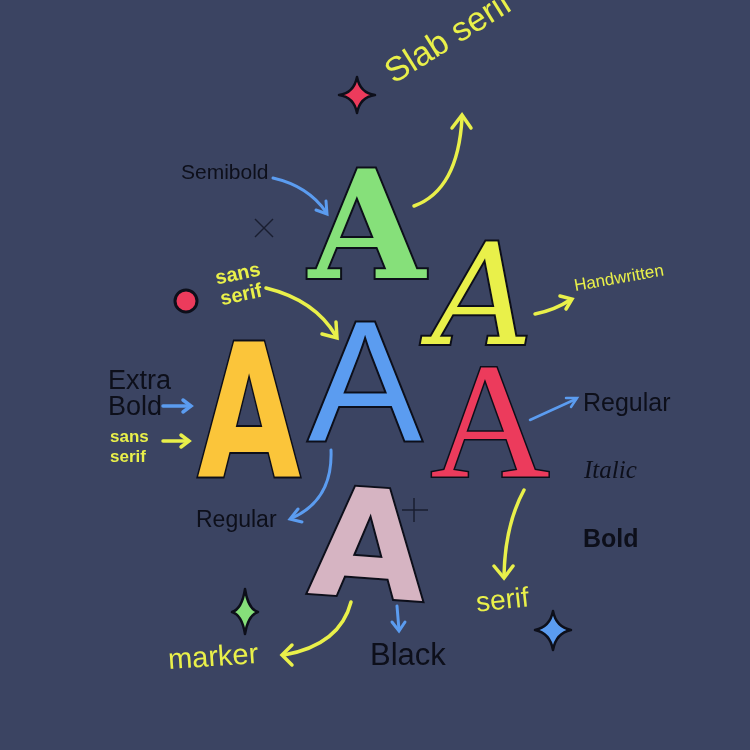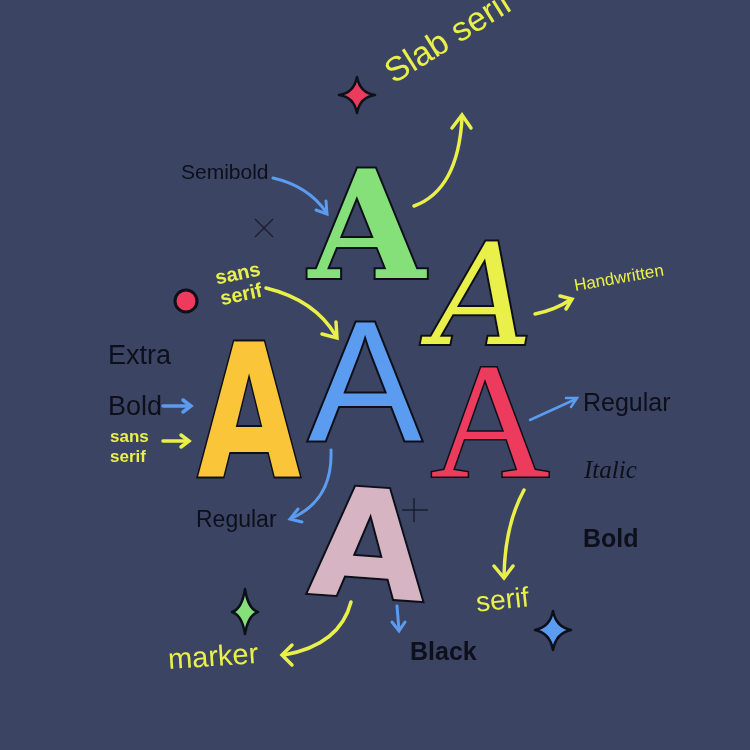--- a/index.html
+++ b/index.html
@@ -124,30 +124,30 @@
 
   <div class="lbl dark" style="left:181px;top:160px;font-size:21px;text-align:right;">Semibold</div>
 
   <div class="lbl yel" style="left:398px;top:52px;font-size:34px;transform:rotate(-32deg);transform-origin:left bottom;">Slab serif</div>
 
   <div class="lbl yel" style="left:215px;top:262px;font-size:20px;font-weight:bold;transform:rotate(-12deg);">sans</div>
   <div class="lbl yel" style="left:220px;top:283px;font-size:20px;font-weight:bold;transform:rotate(-12deg);">serif</div>
 
   <div class="lbl yel" style="left:576px;top:276px;font-size:17px;transform:rotate(-10deg);transform-origin:left bottom;">Handwritten</div>
 
-  <div class="lbl dark" style="left:108px;top:340px;font-size:27px;">Extra</div>
+  <div class="lbl dark" style="left:108px;top:365px;font-size:27px;">Extra</div>
   <div class="lbl dark" style="left:108px;top:391px;font-size:27px;">Bold</div>
 
   <div class="lbl yel" style="left:110px;top:427px;font-size:17px;font-weight:bold;">sans</div>
   <div class="lbl yel" style="left:110px;top:447px;font-size:17px;font-weight:bold;">serif</div>
 
   <div class="lbl dark" style="left:583px;top:388px;font-size:25px;">Regular</div>
   <div class="lbl dark" style="left:584px;top:456px;font-size:25px;font-style:italic;font-family:Liberation Serif, serif;">Italic</div>
   <div class="lbl dark" style="left:583px;top:524px;font-size:25px;font-weight:bold;">Bold</div>
 
   <div class="lbl dark" style="left:196px;top:506px;font-size:23px;">Regular</div>
 
   <div class="lbl yel" style="left:476px;top:584px;font-size:28px;transform:rotate(-6deg);">serif</div>
 
   <div class="lbl yel" style="left:168px;top:640px;font-size:29px;transform:rotate(-4deg);">marker</div>
 
-  <div class="lbl dark" style="left:370px;top:637px;font-size:25px;font-weight:bold;margin-left:40px;">Black</div>
+  <div class="lbl dark" style="left:370px;top:637px;font-size:31px;font-weight:normal;">Black</div>
 </div>
 
 </body></html>

